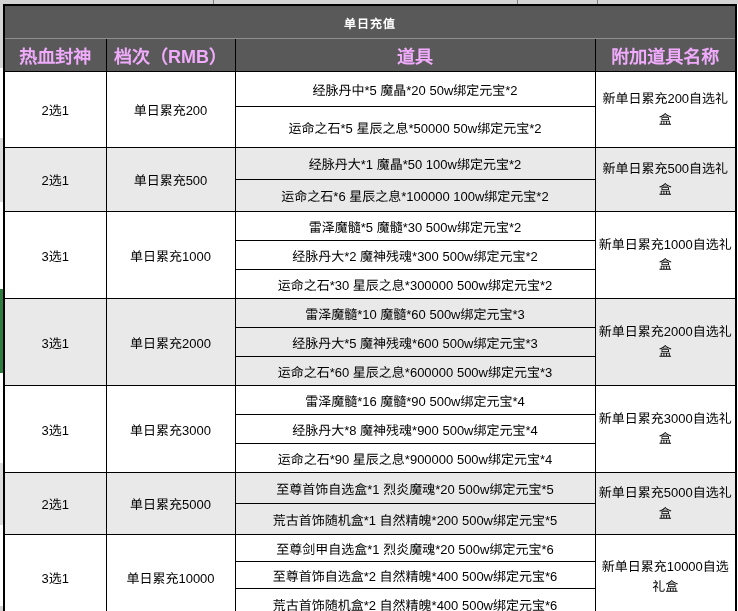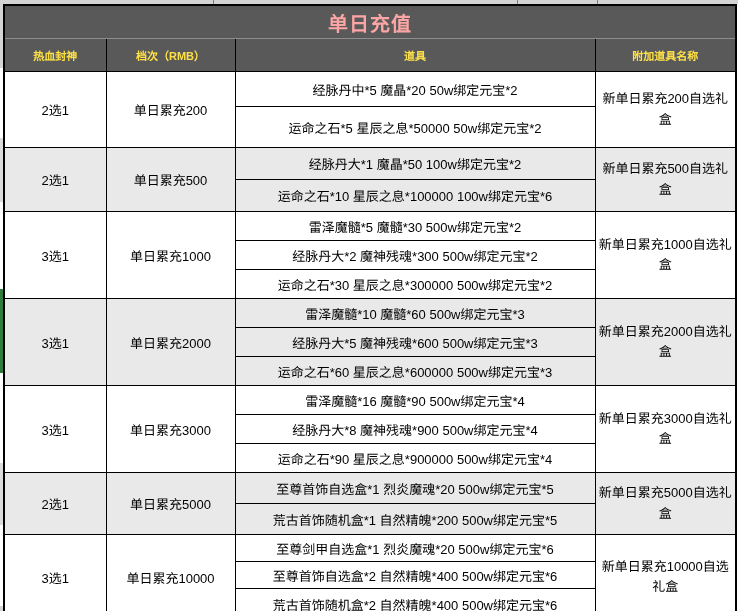--- a/index.html
+++ b/index.html
@@ -16,23 +16,23 @@
   
   .top-edge{position:absolute;left:0;top:0;width:738px;height:4px;background:var(--sliver-bg);z-index:3;}
   .tick{position:absolute;top:0;width:1px;height:4px;background:#7f7f7f;}
   .left-edge{position:absolute;left:0;top:0;width:3px;height:611px;z-index:3;}
   .seg{position:absolute;left:0;width:3px;}
 
   table{position:absolute;left:3px;top:4px;width:732px;border-collapse:collapse;table-layout:fixed;
         border:2px solid var(--border-black);}
   td,th{border:1px solid var(--border-black);padding:0 3px;text-align:center;vertical-align:middle;
         font-size:13px;color:#000;overflow:hidden;}
-  .title-cell{background:var(--header-bg);color:#fca5a5;font-weight:bold;font-size:20px;height:32px;
+  .title-cell{background:var(--header-bg);color:#ffffff;font-weight:bold;font-size:12px;height:32px;
         border-bottom:1px solid #8e8e8e;letter-spacing:1px;}
-  thead th.colhead{background:var(--header-bg);color:#fde047;font-weight:bold;font-size:11px;height:32px;
+  thead th.colhead{background:var(--header-bg);color:#f0abfc;font-weight:bold;font-size:18px;height:32px;
         border-top:1px solid #8e8e8e;}
   tr.shaded td{background:var(--band-bg);}
   td.bonus{line-height:1.55;padding:0 2px;}
 </style>
 </head>
 <body>
 
 <div class="sheet">
 
   <div class="top-edge">
@@ -81,21 +81,21 @@
         <tr style="height: 41px;">
           <td class="item">运命之石*5 星辰之息*50000 50w绑定元宝*2</td>
         </tr>
         <tr class="shaded" style="height: 32px;">
           <td class="choice" rowspan="2">2选1</td>
           <td class="tier" rowspan="2">单日累充500</td>
           <td class="item">经脉丹大*1 魔晶*50 100w绑定元宝*2</td>
           <td class="bonus" rowspan="2">新单日累充500自选礼盒</td>
         </tr>
         <tr class="shaded" style="height: 32px;">
-          <td class="item">运命之石*10 星辰之息*100000 100w绑定元宝*6</td>
+          <td class="item">运命之石*6 星辰之息*100000 100w绑定元宝*2</td>
         </tr>
         <tr style="height: 29px;">
           <td class="choice" rowspan="3">3选1</td>
           <td class="tier" rowspan="3">单日累充1000</td>
           <td class="item">雷泽魔髓*5 魔髓*30 500w绑定元宝*2</td>
           <td class="bonus" rowspan="3">新单日累充1000自选礼盒</td>
         </tr>
         <tr style="height: 29px;">
           <td class="item">经脉丹大*2 魔神残魂*300 500w绑定元宝*2</td>
         </tr>

